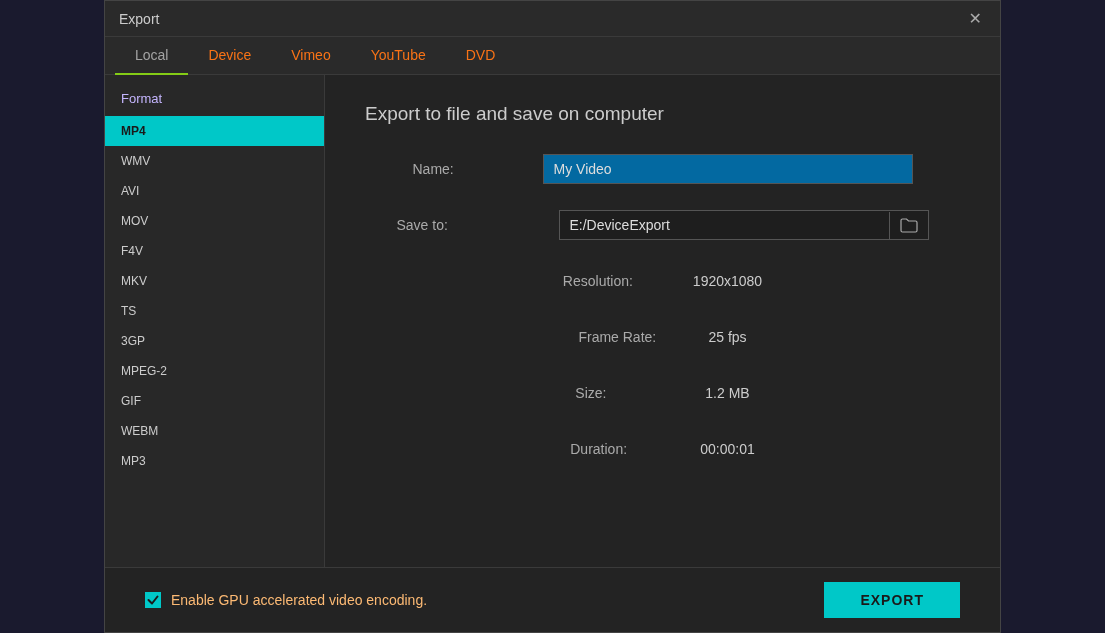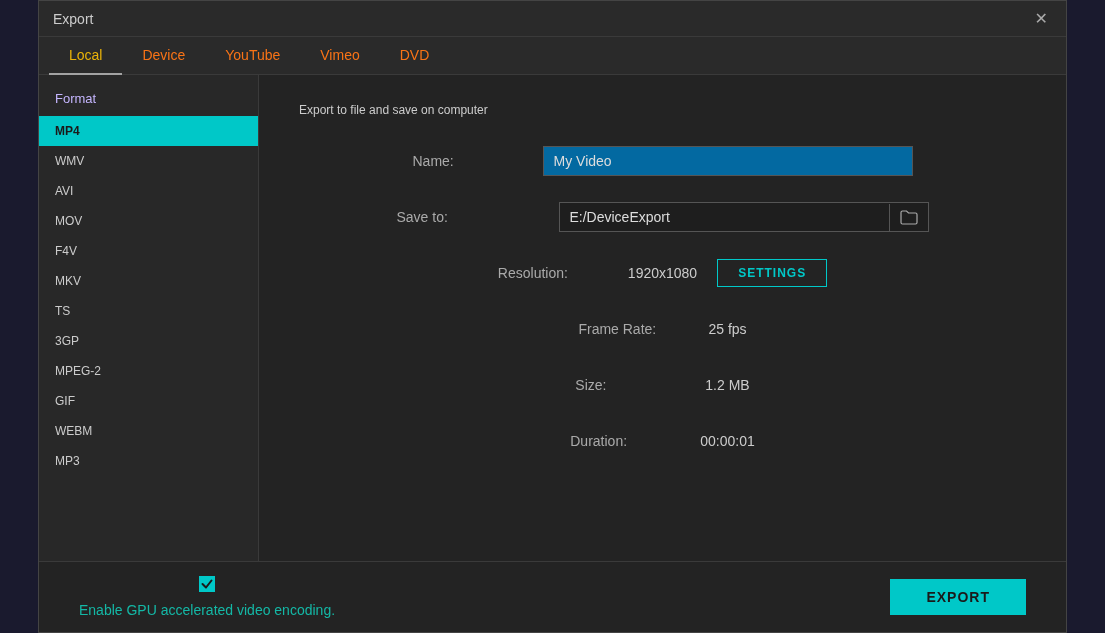--- a/index.html
+++ b/index.html
@@ -6,21 +6,21 @@
     body {
       background: #1a1a2e;
       display: flex;
       justify-content: center;
       align-items: center;
       width: 1105px;
       height: 633px;
       font-family: Arial, sans-serif;
     }
     .dialog {
-      width: 1029px;
+      width: 897px;
       height: 633px;
       background: #232323;
       border: 1px solid #444;
       display: flex;
       flex-direction: column;
       position: relative;
     }
     .title-bar {
       background: #2a2a2a;
       padding: 6px 14px;
@@ -51,22 +51,22 @@
     }
     .tab {
       padding: 10px 20px;
       color: #f97316;
       cursor: pointer;
       font-size: 14px;
       border-bottom: 2px solid transparent;
       margin-bottom: -1px;
     }
     .tab.active {
-      color: #eab308;
-      border-bottom: 2px solid #a3a3a3;
+      color: #a3a3a3;
+      border-bottom: 2px solid #84cc16;
     }
     .content {
       display: flex;
       flex: 1;
       overflow: hidden;
     }
     .sidebar {
       width: 220px;
       background: #282828;
       border-right: 1px solid #3a3a3a;
@@ -91,21 +91,21 @@
     }
     .main {
       flex: 1;
       padding: 28px 40px;
       display: flex;
       flex-direction: column;
       gap: 0;
     }
     .main-title {
       color: #ccc;
-      font-size: 12px;
+      font-size: 19px;
       margin-bottom: 28px;
     }
     .field-row {
       display: flex;
       align-items: center;
       margin-bottom: 24px;
       min-height: 32px;
       justify-content: center;
     }
     .field-label {
@@ -175,24 +175,23 @@
       align-items: center;
       justify-content: space-between;
       padding: 14px 40px;
       border-top: 1px solid #3a3a3a;
       background: #232323;
     }
     .gpu-label {
       display: flex;
       align-items: center;
       gap: 10px;
-      color: #14b8a6;
-      font-size: 14px;
-      cursor: pointer;
-      flex-direction: column;
+      color: #fdba74;
+      font-size: 14px;
+      cursor: pointer;
     }
     .checkbox-styled {
       width: 16px;
       height: 16px;
       background: #00c8c8;
       border: none;
       display: flex;
       align-items: center;
       justify-content: center;
       flex-shrink: 0;
@@ -215,22 +214,22 @@
 <div class="dialog">
 
   <div class="title-bar">
     <span class="title-bar-text">Export</span>
     <button class="close-btn">✕</button>
   </div>
 
   <div class="tabs">
     <div class="tab active">Local</div>
     <div class="tab">Device</div>
+    <div class="tab">Vimeo</div>
     <div class="tab">YouTube</div>
-    <div class="tab">Vimeo</div>
     <div class="tab">DVD</div>
   </div>
 
   <div class="content">
 
     <div class="sidebar">
       <div class="sidebar-title">Format</div>
       <div class="sidebar-item active">MP4</div>
       <div class="sidebar-item">WMV</div>
       <div class="sidebar-item">AVI</div>
@@ -262,21 +261,20 @@
               <path d="M1 2.5C1 1.67 1.67 1 2.5 1H6.5L8.5 3H15.5C16.33 3 17 3.67 17 4.5V12.5C17 13.33 16.33 14 15.5 14H2.5C1.67 14 1 13.33 1 12.5V2.5Z" stroke="#aaa" stroke-width="1.2" fill="none"></path>
             </svg>
           </button>
         </div>
       </div>
 
       <div class="field-row">
         <span class="field-label">Resolution:</span>
         <div class="resolution-row">
           <span class="field-value">1920x1080</span>
-          <button class="settings-btn">SETTINGS</button>
         </div>
       </div>
 
       <div class="field-row">
         <span class="field-label">Frame Rate:</span>
         <span class="field-value">25 fps</span>
       </div>
 
       <div class="field-row">
         <span class="field-label">Size:</span>

